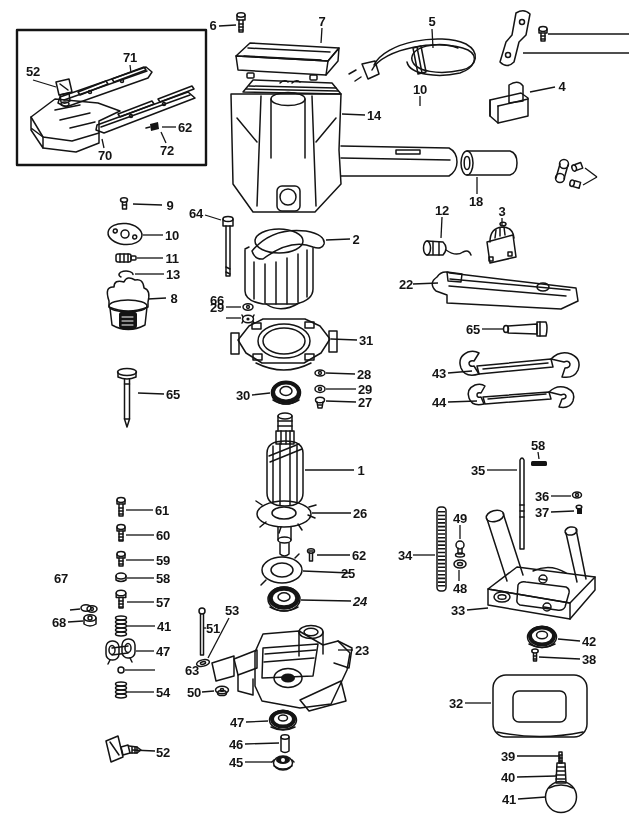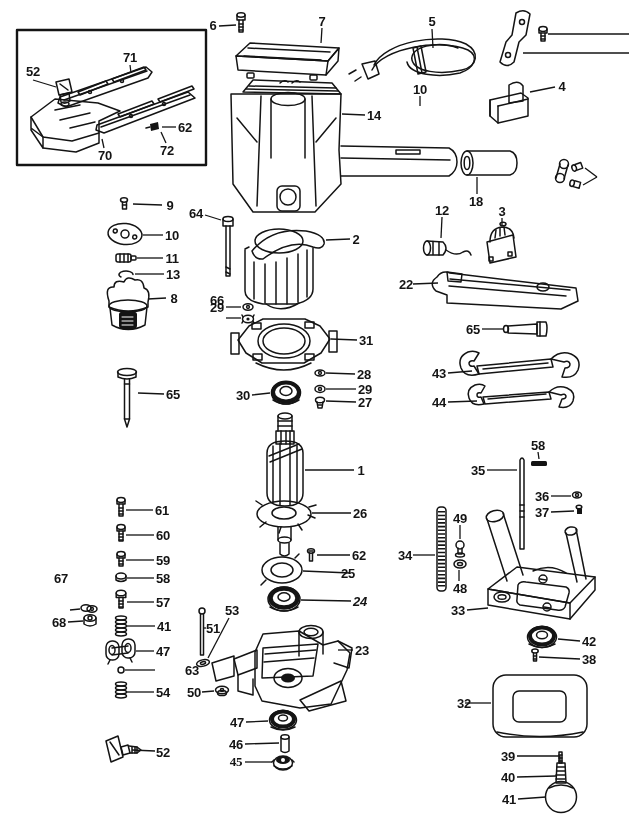--- a/index.html
+++ b/index.html
@@ -624,30 +624,30 @@
       <span class="lbl" style="left: 163px; top: 692px;">54</span>
       <span class="lbl" style="left: 232px; top: 610px;">53</span>
       <span class="lbl" style="left: 213px; top: 628px;">51</span>
       <span class="lbl" style="left: 194px; top: 692px;">50</span>
       <span class="lbl" style="left: 359px; top: 555px;">62</span>
       <span class="lbl" style="left: 348px; top: 573px;">25</span>
       <span class="lbl" style="left: 360px; top: 601px; font-style: italic;">24</span>
       <span class="lbl" style="left: 362px; top: 650px;">23</span>
       <span class="lbl" style="left: 237px; top: 722px;">47</span>
       <span class="lbl" style="left: 236px; top: 744px;">46</span>
-      <span class="lbl" style="left: 236px; top: 762px; font-family: Liberation Serif, serif;">45</span>
+      <span class="lbl" style="left: 236px; top: 762px;">45</span>
       <span class="lbl" style="left: 163px; top: 752px;">52</span>
       <span class="lbl" style="left: 538px; top: 445px;">58</span>
       <span class="lbl" style="left: 478px; top: 470px;">35</span>
       <span class="lbl" style="left: 542px; top: 496px;">36</span>
       <span class="lbl" style="left: 542px; top: 512px;">37</span>
       <span class="lbl" style="left: 405px; top: 555px;">34</span>
       <span class="lbl" style="left: 460px; top: 518px;">49</span>
       <span class="lbl" style="left: 460px; top: 588px;">48</span>
       <span class="lbl" style="left: 458px; top: 610px;">33</span>
       <span class="lbl" style="left: 589px; top: 641px;">42</span>
       <span class="lbl" style="left: 589px; top: 659px;">38</span>
-      <span class="lbl" style="left: 456px; top: 703px; margin-left: 8px;">32</span>
+      <span class="lbl" style="left: 456px; top: 703px;">32</span>
       <span class="lbl" style="left: 508px; top: 756px;">39</span>
       <span class="lbl" style="left: 508px; top: 777px;">40</span>
       <span class="lbl" style="left: 509px; top: 799px;">41</span>
     </div>
 </div>
 
 </body></html>

